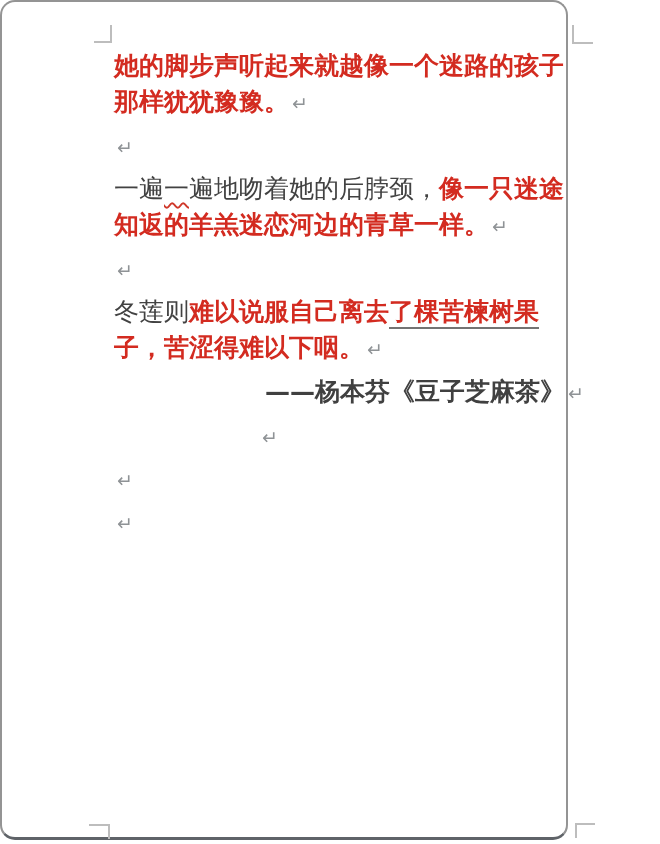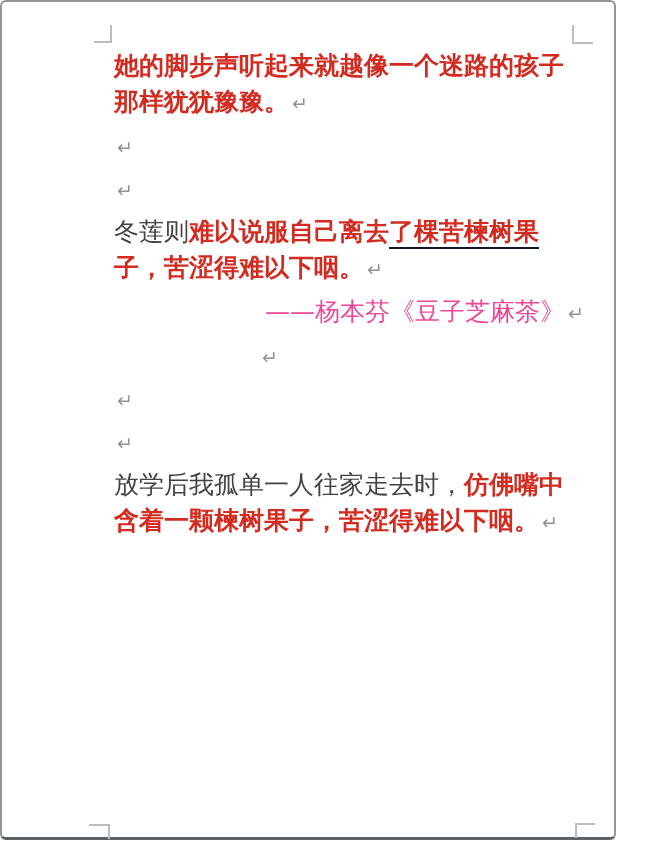--- a/index.html
+++ b/index.html
@@ -1,22 +1,22 @@
 <!DOCTYPE html>
 <html><head>
 <meta charset="utf-8">
 <style>
   html,body{margin:0;padding:0;width:660px;height:844px;background:#fff;overflow:hidden;}
   body{font-family:"DejaVu Sans","Liberation Sans",sans-serif;}
   .page{
-    position:absolute;left:0;top:0;width:616px;height:840px;
+    position:absolute;left:0;top:0;width:568px;height:840px;
     background:#ffffff;
     border:2px solid #949494;
     border-bottom:3px solid #5f6368;
-    border-radius:6px;
+    border-radius:15px;
     box-sizing:border-box;
     padding-left:11px;
   }
   
   .crop{position:absolute;box-sizing:border-box;}
   .crop-tl{left:92px;top:23px;width:18px;height:18px;border-right:2px solid #bdbdbd;border-bottom:2px solid #bdbdbd;}
   .crop-tr{left:570px;top:23px;width:21px;height:19px;border-left:2px solid #bdbdbd;border-bottom:2px solid #bdbdbd;}
   .crop-bl{left:87px;top:822px;width:21px;height:15px;border-top:2px solid #bdbdbd;border-right:2px solid #bdbdbd;}
   .crop-br{left:573px;top:821px;width:20px;height:15px;border-top:2px solid #bdbdbd;border-left:2px solid #bdbdbd;}
 
@@ -24,50 +24,50 @@
   .para{
     font-size:25px;line-height:36px;margin:0 0 7px 0;color:#424242;
     letter-spacing:0;word-break:break-all;
   }
   .blank,.blank-indent{height:36px;}
   .blank-indent{padding-left:145px;box-sizing:border-box;}
   .attribution{text-align:right;}
   .run{white-space:pre-wrap;}
   .run-black{color:#424242;font-weight:400;}
   .run-red{color:#d32b20;font-weight:700;}
-  .run-attr{color:#ec4899;font-weight:400;}
+  .run-attr{color:#404040;font-weight:700;}
   .run-squiggle{
     text-decoration-line:underline;
     text-decoration-style:wavy;
     text-decoration-color:#cf382a;
     text-decoration-thickness:1.5px;
     text-underline-offset:5px;
   }
   .run-underline{
-    border-bottom:2px solid #0f172a;
+    border-bottom:2px solid #737373;
     padding-bottom:1px;
   }
   .pilcrow{
     color:#8f9396;font-size:19px;font-weight:400;margin-left:3px;
     vertical-align:baseline;
   }
   .attribution .pilcrow{margin-right:-10px;}
 </style>
 </head>
 <body>
 
 <div class="page">
   <div class="crop crop-tl"></div>
   <div class="crop crop-tr"></div>
   <div class="crop crop-bl"></div>
   <div class="crop crop-br"></div>
   <div class="content">
       <div class="para text"><span class="run run-red">她的脚步声听起来就越像一个迷路的孩子那样犹犹豫豫。</span><span class="pilcrow">↵</span></div>
       <div class="para blank"><span class="pilcrow">↵</span></div>
+      <div class="para text"><span class="run run-black">一遍</span><span class="run run-black run-squiggle">一</span><span class="run run-black">遍地吻着她的后脖颈，</span><span class="run run-red">像一只迷途知返的羊羔迷恋河边的青草一样。</span><span class="pilcrow">↵</span></div>
       <div class="para blank"><span class="pilcrow">↵</span></div>
       <div class="para text"><span class="run run-black">冬莲则</span><span class="run run-red">难以说服自己离去</span><span class="run run-red run-underline">了棵苦楝树果</span><span class="run run-red">子，苦涩得难以下咽。</span><span class="pilcrow">↵</span></div>
       <div class="para attribution"><span class="run run-attr">——杨本芬《豆子芝麻茶》</span><span class="pilcrow">↵</span></div>
       <div class="para blank-indent"><span class="pilcrow">↵</span></div>
       <div class="para blank"><span class="pilcrow">↵</span></div>
       <div class="para blank"><span class="pilcrow">↵</span></div>
-      <div class="para text"><span class="run run-black">放学后我孤单一人往家走去时，</span><span class="run run-red">仿佛嘴中含着一颗楝树果子，苦涩得难以下咽。</span><span class="pilcrow">↵</span></div>
     </div>
 </div>
 
 </body></html>

